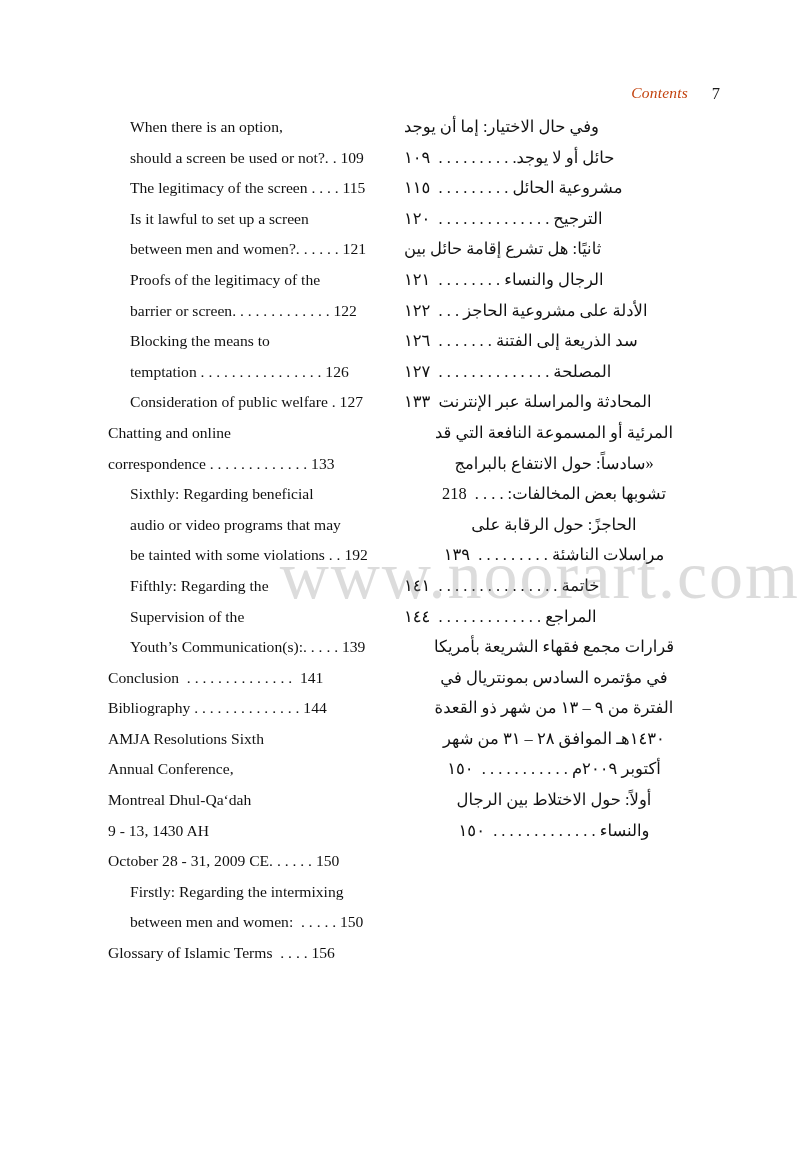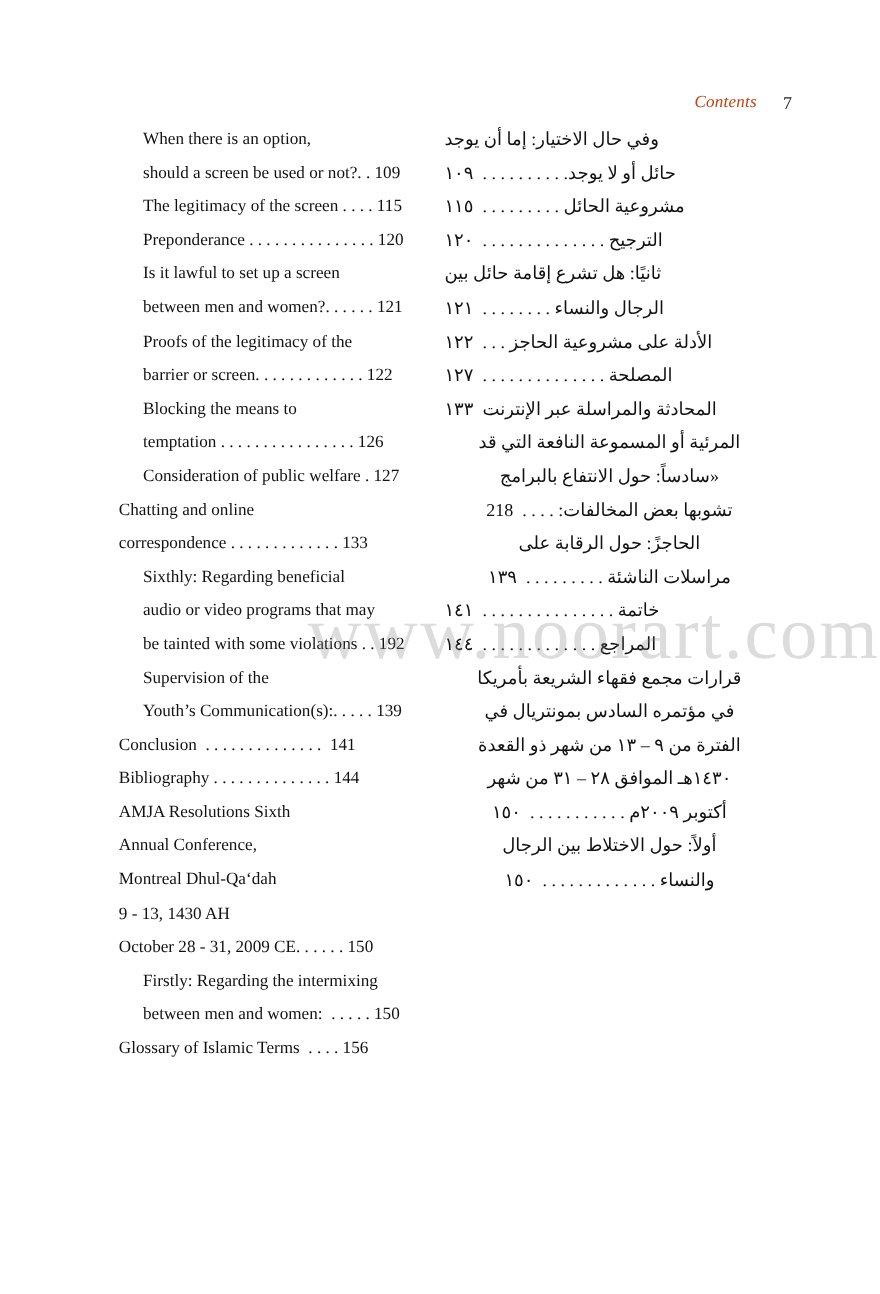--- a/index.html
+++ b/index.html
@@ -112,23 +112,20 @@
 
   <div class="col-en" id="col-en">
       <div class="toc-entry indent-1">
         <span class="ln">When there is an option,</span>
         <span class="ln">should a screen be used or not?. . 109</span>
       </div>
       <div class="toc-entry indent-1">
         <span class="ln">The legitimacy of the screen . . . . 115</span>
       </div>
       <div class="toc-entry indent-1">
-        <span class="ln">Preponderance . . . . . . . . . . . . . . . 120</span>
-      </div>
-      <div class="toc-entry indent-1">
         <span class="ln">Is it lawful to set up a screen</span>
         <span class="ln">between men and women?. . . . . . 121</span>
       </div>
       <div class="toc-entry indent-1">
         <span class="ln">Proofs of the legitimacy of the</span>
         <span class="ln">barrier or screen. . . . . . . . . . . . . 122</span>
       </div>
       <div class="toc-entry indent-1">
         <span class="ln">Blocking the means to</span>
         <span class="ln">temptation . . . . . . . . . . . . . . . . 126</span>
@@ -139,20 +136,21 @@
       <div class="toc-entry">
         <span class="ln">Chatting and online</span>
         <span class="ln">correspondence . . . . . . . . . . . . . 133</span>
       </div>
       <div class="toc-entry indent-1">
         <span class="ln">Sixthly: Regarding beneficial</span>
         <span class="ln">audio or video programs that may</span>
         <span class="ln">be tainted with some violations . . 192</span>
       </div>
       <div class="toc-entry indent-1">
+        <span class="ln">Fifthly: Regarding the</span>
         <span class="ln">Supervision of the</span>
         <span class="ln">Youth’s Communication(s):. . . . . 139</span>
       </div>
       <div class="toc-entry">
         <span class="ln">Conclusion  . . . . . . . . . . . . . .  141</span>
       </div>
       <div class="toc-entry">
         <span class="ln">Bibliography . . . . . . . . . . . . . . 144</span>
       </div>
       <div class="toc-entry">
@@ -183,20 +181,23 @@
         <span class="ln">الترجيح . . . . . . . . . . . . . .  ١٢٠</span>
       </div>
       <div class="toc-entry ar-right">
         <span class="ln">ثانيًا: هل تشرع إقامة حائل بين</span>
         <span class="ln">الرجال والنساء . . . . . . . .  ١٢١</span>
       </div>
       <div class="toc-entry ar-right">
         <span class="ln">الأدلة على مشروعية الحاجز . . .  ١٢٢</span>
       </div>
       <div class="toc-entry ar-right">
+        <span class="ln">سد الذريعة إلى الفتنة . . . . . . .  ١٢٦</span>
+      </div>
+      <div class="toc-entry ar-right">
         <span class="ln">المصلحة . . . . . . . . . . . . . .  ١٢٧</span>
       </div>
       <div class="toc-entry ar-right">
         <span class="ln">المحادثة والمراسلة عبر الإنترنت  ١٣٣</span>
       </div>
       <div class="toc-entry ar-center">
         <span class="ln">المرئية أو المسموعة النافعة التي قد</span>
         <span class="ln">«سادساً: حول الانتفاع بالبرامج</span>
         <span class="ln">تشوبها بعض المخالفات: . . . .  218</span>
       </div>

